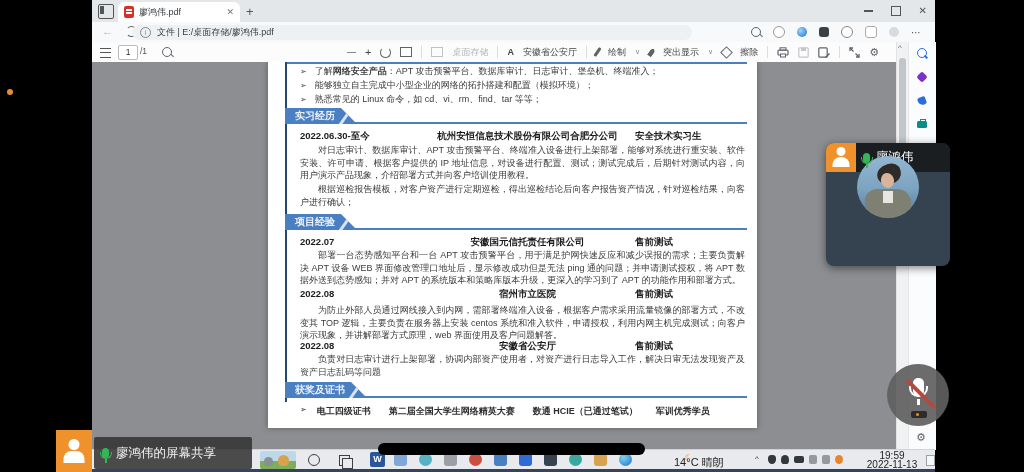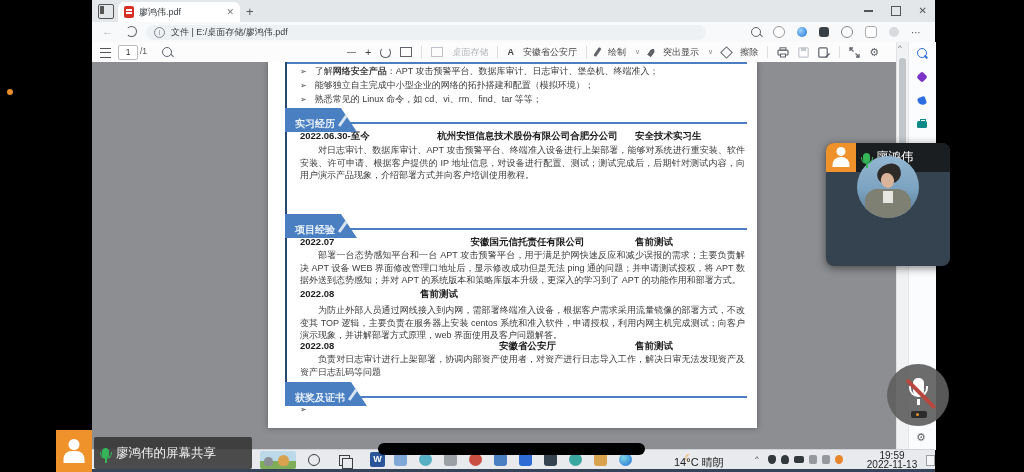--- a/index.html
+++ b/index.html
@@ -20,21 +20,21 @@
   .tabclose{font-size:9px;color:#777;margin-left:4px;}
   .newtab{left:154px;top:4px;font-size:13px;color:#555;}
   .wctrls{right:8px;top:0;height:22px;display:flex;gap:18px;align-items:center;}
   .wmin{width:9px;height:1.5px;background:#555;}
   .wmax{width:8px;height:8px;border:1.2px solid #555;}
   .wclose{font-size:10px;color:#555;line-height:1;}
   
   .addrbar{left:0;top:22px;width:843px;height:20px;background:#f8f9fa;border-bottom:1px solid #e4e4e4;}
   .backarrow{left:10px;top:3px;font-size:11px;color:#b6b9bd;}
   .refresh{left:34px;top:4px;width:9px;height:9px;border:1.4px solid #5f6368;border-radius:50%;border-left-color:transparent;}
-  .urlpill{left:54px;top:2.5px;width:560px;height:15px;background:#eef1f4;border-radius:8px;
+  .urlpill{left:40px;top:2.5px;width:560px;height:15px;background:#eef1f4;border-radius:8px;
            display:flex;align-items:center;padding:0 8px;box-sizing:border-box;}
   .infoi{width:9px;height:9px;border:1px solid #80868b;border-radius:50%;color:#80868b;font-size:7px;
          text-align:center;line-height:9px;flex:0 0 auto;}
   .urltext{font-size:9px;color:#3c4043;margin-left:6px;white-space:nowrap;overflow:hidden;}
   .addricons{right:14px;top:0;height:20px;display:flex;gap:12px;align-items:center;}
   .aico{width:10px;height:10px;border-radius:3px;}
   
   .pdfbar{left:0;top:42px;width:843px;height:20px;background:#fcfcfd;border-bottom:1px solid #d9d9d9;}
   .contents-ico{left:8px;top:6px;width:11px;height:8px;border-top:1.5px solid #555;border-bottom:1.5px solid #555;}
   .contents-ico::after{content:"";position:absolute;left:0;top:2.8px;width:11px;height:1.5px;background:#555;}
@@ -65,21 +65,21 @@
   .btag{left:9px;width:8px;height:8px;background:#2b6de0;border-radius:2px 2px 2px 5px;transform:rotate(-20deg);}
   .bcase{left:8px;width:10px;height:7px;background:#0d8b8b;border-radius:1.5px;}
   .bcase::after{content:"";position:absolute;left:2.5px;top:-2.5px;width:4px;height:2px;border:1px solid #0d8b8b;border-bottom:none;}
   .sgear{left:7px;bottom:6px;font-size:11px;color:#5f6368;}
   
   .viewer{left:0;top:62px;width:804px;height:388px;background:#8c8e91;overflow:hidden;}
   .page{left:176px;top:0;width:489px;height:366px;background:#fff;box-shadow:0 0 6px rgba(0,0,0,.35);}
   .vline{left:17px;top:0;width:2px;height:340px;background:#24486f;}
   .topline{left:17px;right:10px;top:0;height:2px;background:#4a7fc1;}
   .banner{height:16px;background:#4a7fc1;color:#e9f0f9;font-size:10px;font-weight:bold;line-height:16px;
-          padding:8px 22px 0 10px;clip-path:polygon(0 0,calc(100% - 16px) 0,100% 100%,0 100%);z-index:2;}
+          padding:0 22px 0 10px;clip-path:polygon(0 0,calc(100% - 16px) 0,100% 100%,0 100%);z-index:2;}
   .banner::after{content:"";position:absolute;right:10px;top:-2px;width:3px;height:22px;background:#d8e4f2;transform:rotate(35deg);}
   .bline{height:2px;background:#4a7fc1;left:17px;right:10px;z-index:1;}
   .skl{left:32px;right:12px;display:flex;font-size:9px;line-height:13px;color:#3b3b3b;}
   .skl .mk{color:#444;margin-right:8px;flex:0 0 auto;font-size:8px;}
   .ehead{left:32px;right:12px;display:grid;grid-template-columns:120px 1fr 110px;font-size:9.5px;font-weight:bold;color:#1b1b1b;}
   .ehead .c{text-align:center;}
   .para{left:32px;right:12px;font-size:9px;line-height:12.7px;color:#3b3b3b;text-align:justify;text-indent:18px;}
   .award{left:32px;right:12px;display:flex;font-size:9px;color:#2e2e2e;font-weight:bold;}
   .award .mk{margin-right:10px;font-weight:normal;font-size:8px;}
   
@@ -243,48 +243,51 @@
         </div>
 
         <div class="ab bline" style="top:60px;"></div>
         <div class="ab banner" style="left:17px;top:46px;">实习经历</div>
         <div class="ab ehead" style="top:68px;">
           <span>2022.06.30-至今</span>
           <span class="c">杭州安恒信息技术股份有限公司合肥分公司</span>
           <span>安全技术实习生</span>
         </div>
         <div class="ab para" style="top:82px;">对日志审计、数据库审计、APT 攻击预警平台、终端准入设备进行上架部署，能够对系统进行重安装、软件安装、许可申请、根据客户提供的 IP 地址信息，对设备进行配置、测试；测试完成后，后期针对测试内容，向用户演示产品现象，介绍部署方式并向客户培训使用教程。</div>
+        <div class="ab para" style="top:121px;">根据巡检报告模板，对客户资产进行定期巡检，得出巡检结论后向客户报告资产情况，针对巡检结果，向客户进行确认；</div>
 
         <div class="ab bline" style="top:166px;"></div>
         <div class="ab banner" style="left:17px;top:152px;">项目经验</div>
 
         <div class="ab ehead" style="top:174px;">
           <span>2022.07</span>
           <span class="c">安徽国元信托责任有限公司</span>
           <span>售前测试</span>
         </div>
         <div class="ab para" style="top:187px;">部署一台态势感知平台和一台 APT 攻击预警平台，用于满足护网快速反应和减少误报的需求；主要负责解决 APT 设备 WEB 界面修改管理口地址后，显示修改成功但是无法 ping 通的问题；并申请测试授权，将 APT 数据外送到态势感知；并对 APT 的系统版本和策略库版本升级，更深入的学习到了 APT 的功能作用和部署方式。</div>
 
         <div class="ab ehead" style="top:226px;">
           <span>2022.08</span>
+          <span class="c">宿州市立医院</span>
           <span>售前测试</span>
         </div>
         <div class="ab para" style="top:242px;">为防止外部人员通过网线接入到内网，需部署终端准入设备，根据客户需求采用流量镜像的部署方式，不改变其 TOP 逻辑，主要负责在服务器上安装 centos 系统和准入软件，申请授权，利用内网主机完成测试；向客户演示现象，并讲解部署方式原理，web 界面使用及客户问题解答。</div>
 
         <div class="ab ehead" style="top:278px;">
           <span>2022.08</span>
           <span class="c">安徽省公安厅</span>
           <span>售前测试</span>
         </div>
         <div class="ab para" style="top:291px;">负责对日志审计进行上架部署，协调内部资产使用者，对资产进行日志导入工作，解决日审无法发现资产及资产日志乱码等问题</div>
 
         <div class="ab bline" style="top:334px;"></div>
         <div class="ab banner" style="left:17px;top:320px;">获奖及证书</div>
         <div class="ab award" style="top:343px;">
           <span class="mk">➢</span>
+          <span>电工四级证书　　第二届全国大学生网络精英大赛　　数通 HCIE（已通过笔试）　　军训优秀学员</span>
         </div>
       </div>
     </div>
 
     <div class="ab scol"></div>
     <span class="ab scaret">^</span>
     <div class="ab sthumb"></div>
     <div class="ab sbar">
       <span class="ab bmag" style="top:6px;"></span>
       <span class="ab bspark" style="top:31px;"></span>

